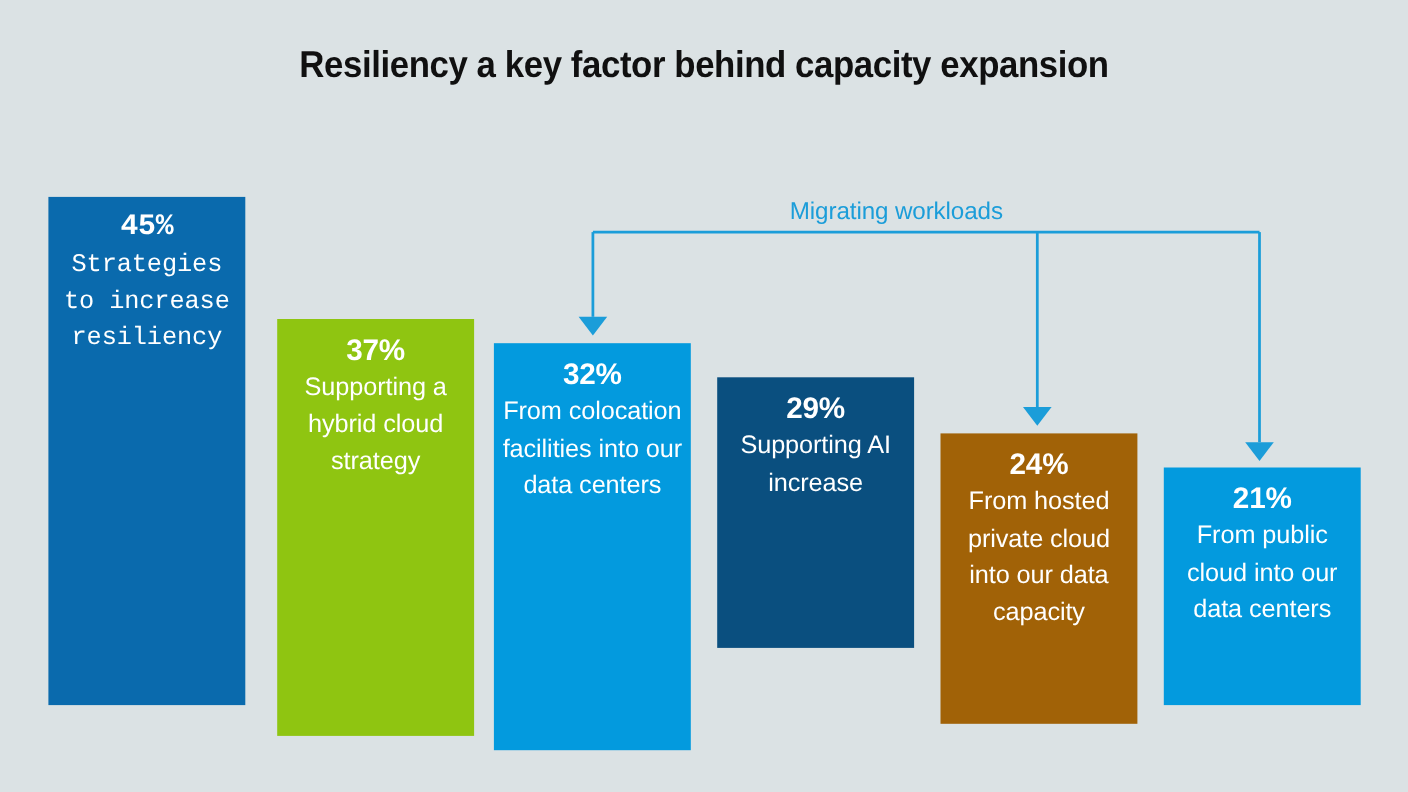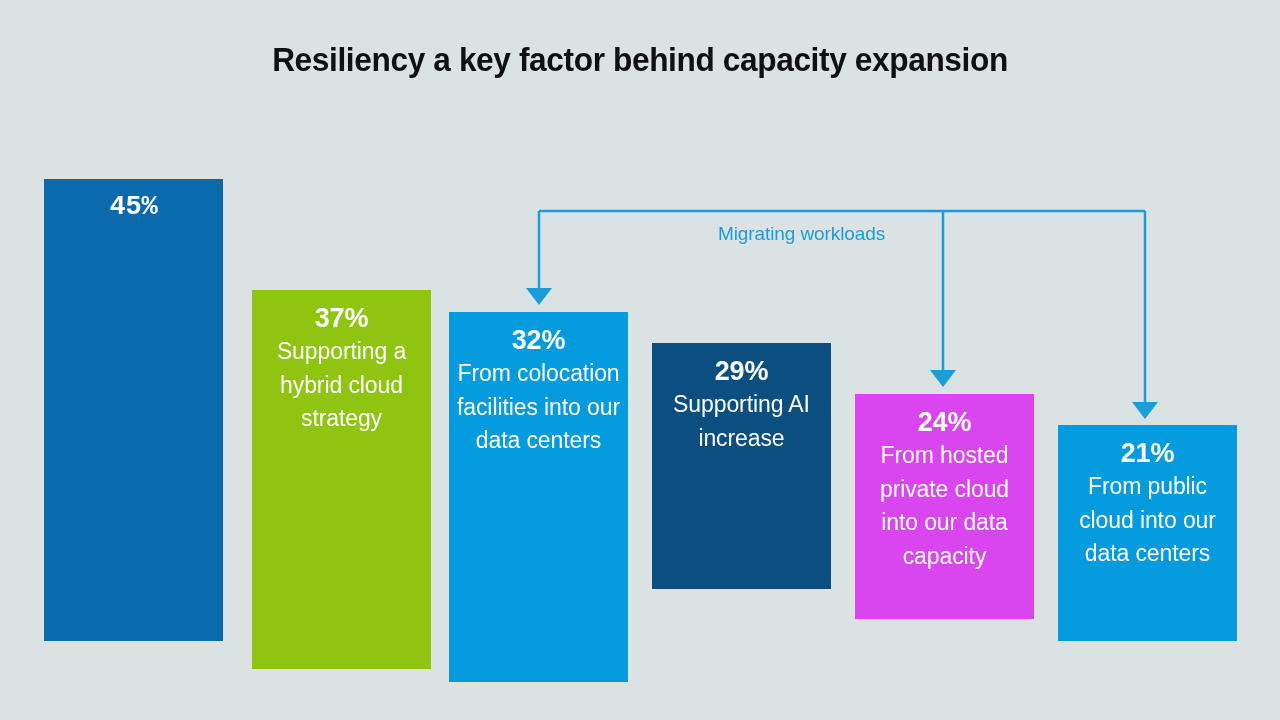--- a/index.html
+++ b/index.html
@@ -63,51 +63,51 @@
     left: 0;
     top: 0;
     width: 1280px;
     height: 720px;
     pointer-events: none;
   }
   #annotation-label {
     position: absolute;
     left: 718px;
     top: 179px;
-    font-size: 19px;
+    font-size: 22px;
     color: #1b9dd9;
     white-space: nowrap;
     letter-spacing: -0.1px;
-    margin-top: 44px;
   }
 </style>
 </head>
 <body style="background: rgb(219, 226, 228);">
 
 <div id="stage">
 
   <div id="chart-title">Resiliency a key factor behind capacity expansion</div>
 
   <div id="bars-layer">
       <div class="bar" style="left: 44px; top: 179px; width: 179px; height: 462px; background: rgb(10, 106, 173); font-family: Liberation Mono, monospace;">
         <span class="bar-value">45%</span>
+        <span class="bar-label">Strategies to increase resiliency</span>
       </div>
       <div class="bar" style="left: 252px; top: 262px; width: 179px; height: 379px; background: rgb(143, 197, 17); margin-top: 28px;">
         <span class="bar-value">37%</span>
         <span class="bar-label">Supporting a hybrid cloud strategy</span>
       </div>
       <div class="bar" style="left: 449px; top: 312px; width: 179px; height: 370px; background: rgb(3, 154, 222);">
         <span class="bar-value">32%</span>
         <span class="bar-label">From colocation facilities into our data centers</span>
       </div>
       <div class="bar" style="left: 652px; top: 343px; width: 179px; height: 246px; background: rgb(10, 79, 127);">
         <span class="bar-value">29%</span>
         <span class="bar-label">Supporting AI increase</span>
       </div>
-      <div class="bar" style="left: 855px; top: 394px; width: 179px; height: 225px; background: #d946ef;">
+      <div class="bar" style="left: 855px; top: 394px; width: 179px; height: 264px; background: #a16207;">
         <span class="bar-value">24%</span>
         <span class="bar-label">From hosted private cloud into our data capacity</span>
       </div>
       <div class="bar" style="left: 1058px; top: 425px; width: 179px; height: 216px; background: rgb(3, 154, 222);">
         <span class="bar-value">21%</span>
         <span class="bar-label">From public cloud into our data centers</span>
       </div>
     </div>
 
   <svg id="annotation-layer" viewBox="0 0 1280 720" width="1280" height="720">

